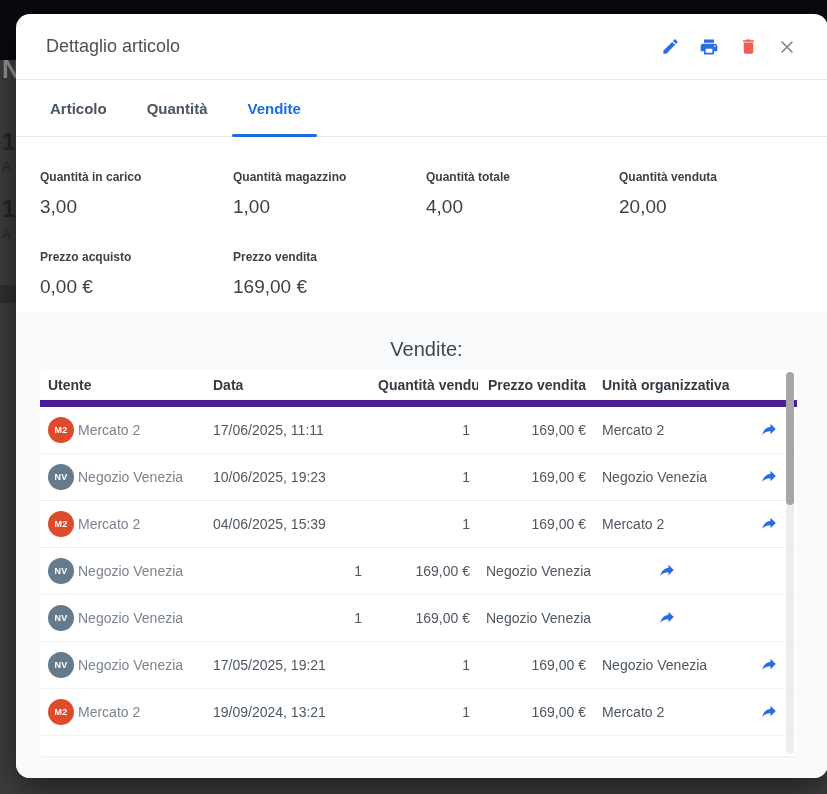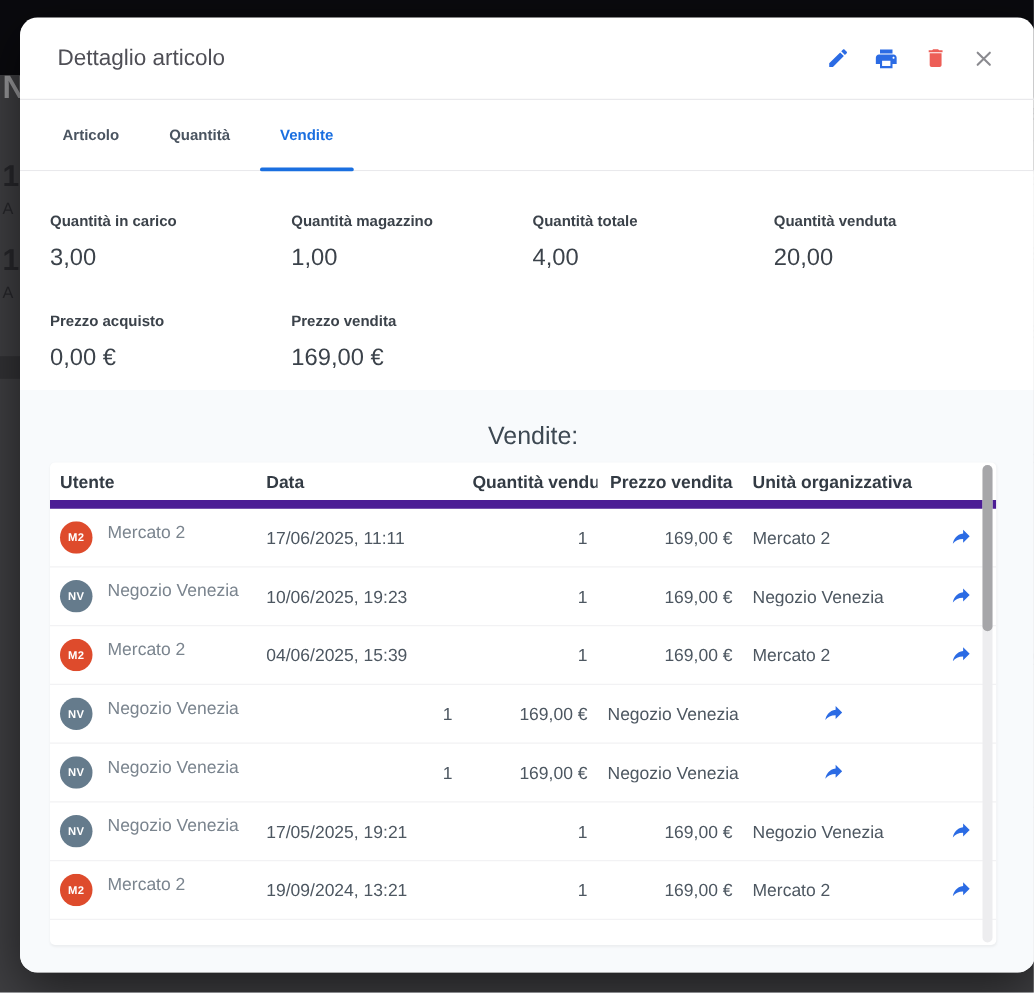--- a/index.html
+++ b/index.html
@@ -28,42 +28,42 @@
   }
   .modal-title{font-size:18px;color:#4f4f56;}
   .header-actions{display:flex;align-items:center;gap:13px;}
   .icon-btn{width:26px;height:26px;border:none;background:transparent;padding:0;cursor:pointer;
     display:flex;align-items:center;justify-content:center;}
   .icon-btn svg{display:block;}
   
   .tabs{height:57px;flex:0 0 57px;display:flex;align-items:stretch;padding-left:18px;
     border-bottom:1px solid #e9e9ec;box-sizing:border-box;}
   .tab{position:relative;display:flex;align-items:center;padding:0 16px;margin-right:8px;
-    font-size:12px;font-weight:bold;color:#4a5460;cursor:pointer;background:transparent;border:none;
+    font-size:15px;font-weight:bold;color:#4a5460;cursor:pointer;background:transparent;border:none;
     font-family:"Liberation Sans",sans-serif;}
   .tab.active{color:#1a6fe0;}
   .tab.active::after{content:"";position:absolute;left:0;right:0;bottom:-1px;height:3px;
     background:#1a6fe0;border-radius:2px;}
   
   .fields-section{flex:0 0 166px;box-sizing:border-box;padding:33px 24px 14px 24px;
     display:grid;grid-template-columns:193px 193px 193px 1fr;row-gap:32px;background:#fff;}
   .field-label{font-size:12px;font-weight:bold;color:#3b424a;margin:0 0 12px 0;}
   .field-value{font-size:19px;color:#3b424a;}
   
   .sales-section{flex:1;background:#f8fafc;box-sizing:border-box;padding:26px 15px 0 24px;}
   .sales-label{font-size:20px;color:#3d4852;margin-bottom:9px;text-align:center;}
   .table-card{position:relative;width:757px;height:386px;background:#ffffff;border-radius:4px;
     box-shadow:0 1px 2px rgba(0,0,0,.05);overflow:hidden;}
   .t-row{display:grid;grid-template-columns:165px 165px 108px 116px 146px 1fr;align-items:center;
     box-sizing:border-box;}
   .t-head{height:37px;border-bottom:7px solid #4c1d95;font-weight:bold;font-size:14px;color:#333b44;}
   .t-body-row{height:47px;border-bottom:1px solid #f2f2f4;font-size:14px;color:#4d5761;cursor:pointer;}
   .cell{padding:0 8px;overflow:hidden;white-space:nowrap;}
   .cell.right{text-align:right;}
-  .cell-user{display:flex;align-items:flex-start;gap:12px;color:#7a848e;}
+  .cell-user{display:flex;align-items:center;gap:4px;color:#7a848e;}
   .avatar{width:26px;height:26px;border-radius:50%;flex:0 0 26px;display:flex;align-items:center;
     justify-content:center;color:#fff;font-size:9px;font-weight:bold;letter-spacing:.3px;}
   .cell-action{display:flex;justify-content:center;}
   .fwd-btn{border:none;background:transparent;padding:0;cursor:pointer;display:flex;}
   
   .sb-track{position:absolute;top:2px;bottom:2px;right:3px;width:8px;background:#ededef;border-radius:4px;}
   .sb-thumb{position:absolute;top:2px;right:3px;width:8px;height:133px;background:#a6a6a9;border-radius:4px;cursor:grab;}
 </style>
 </head>
 <body>

